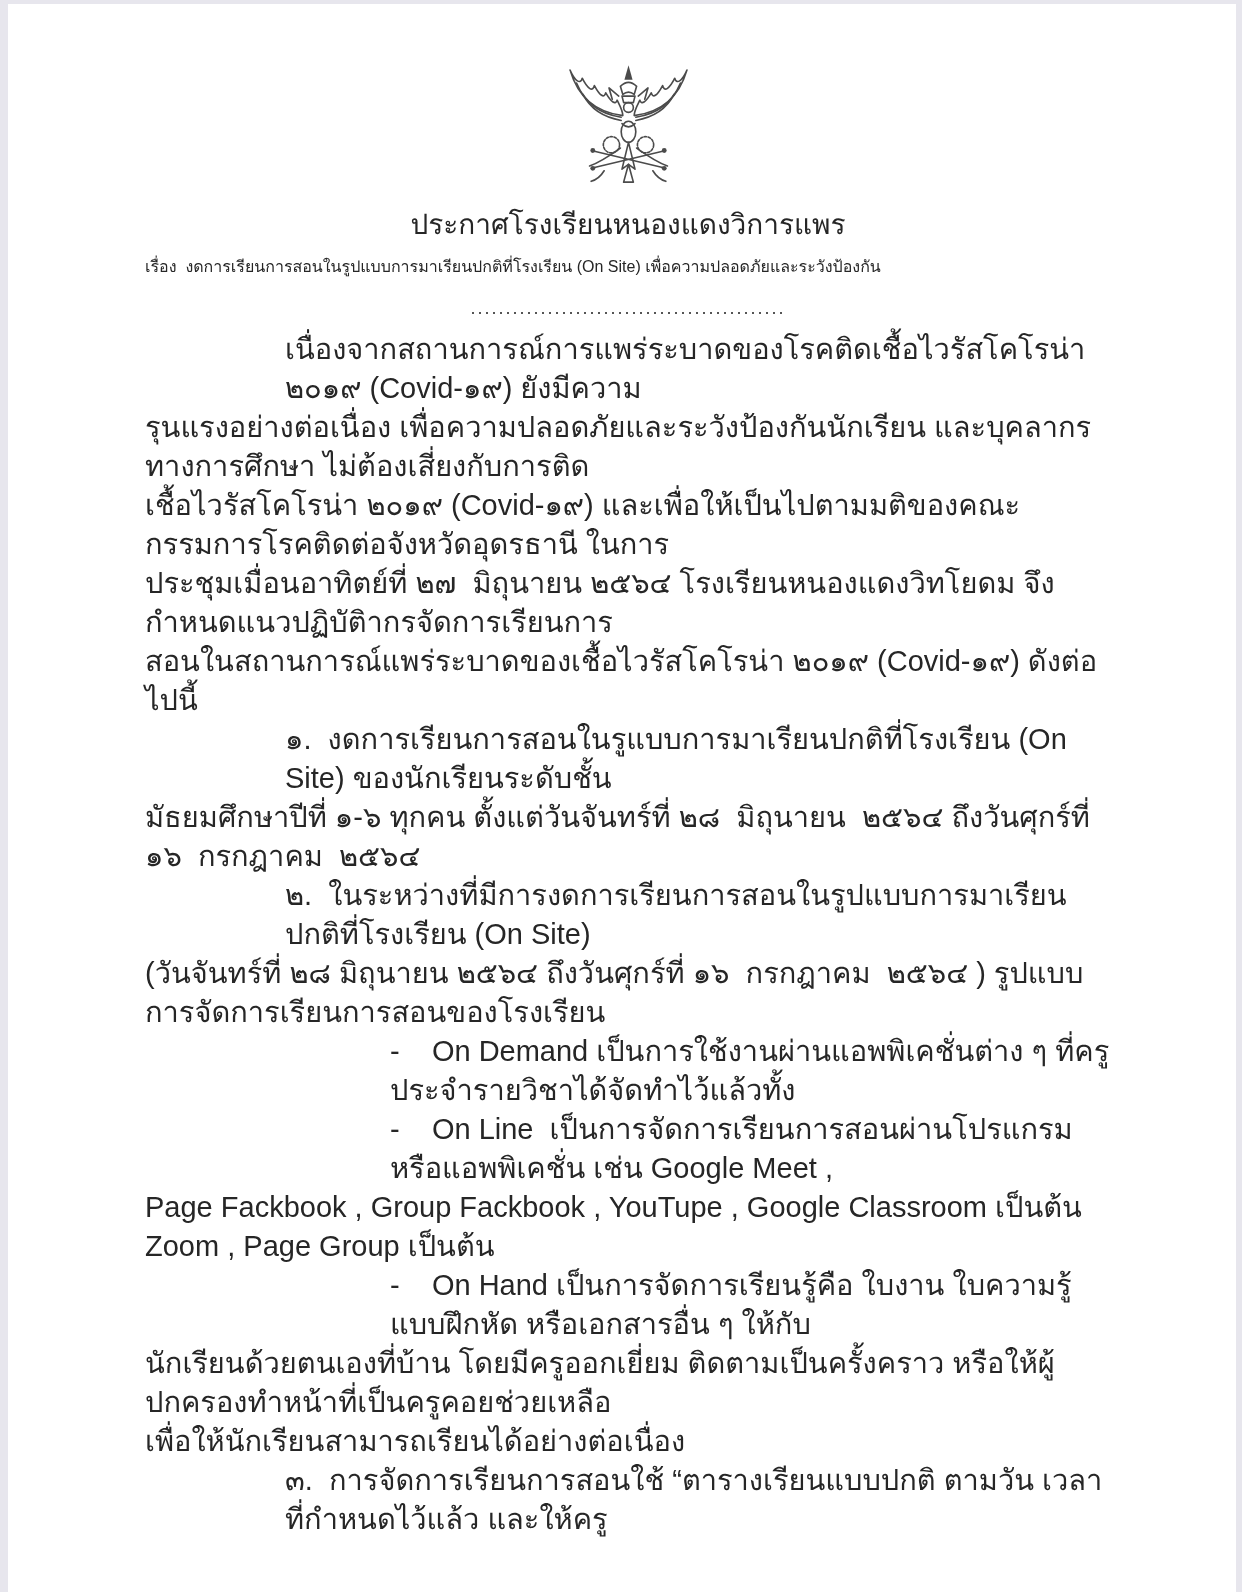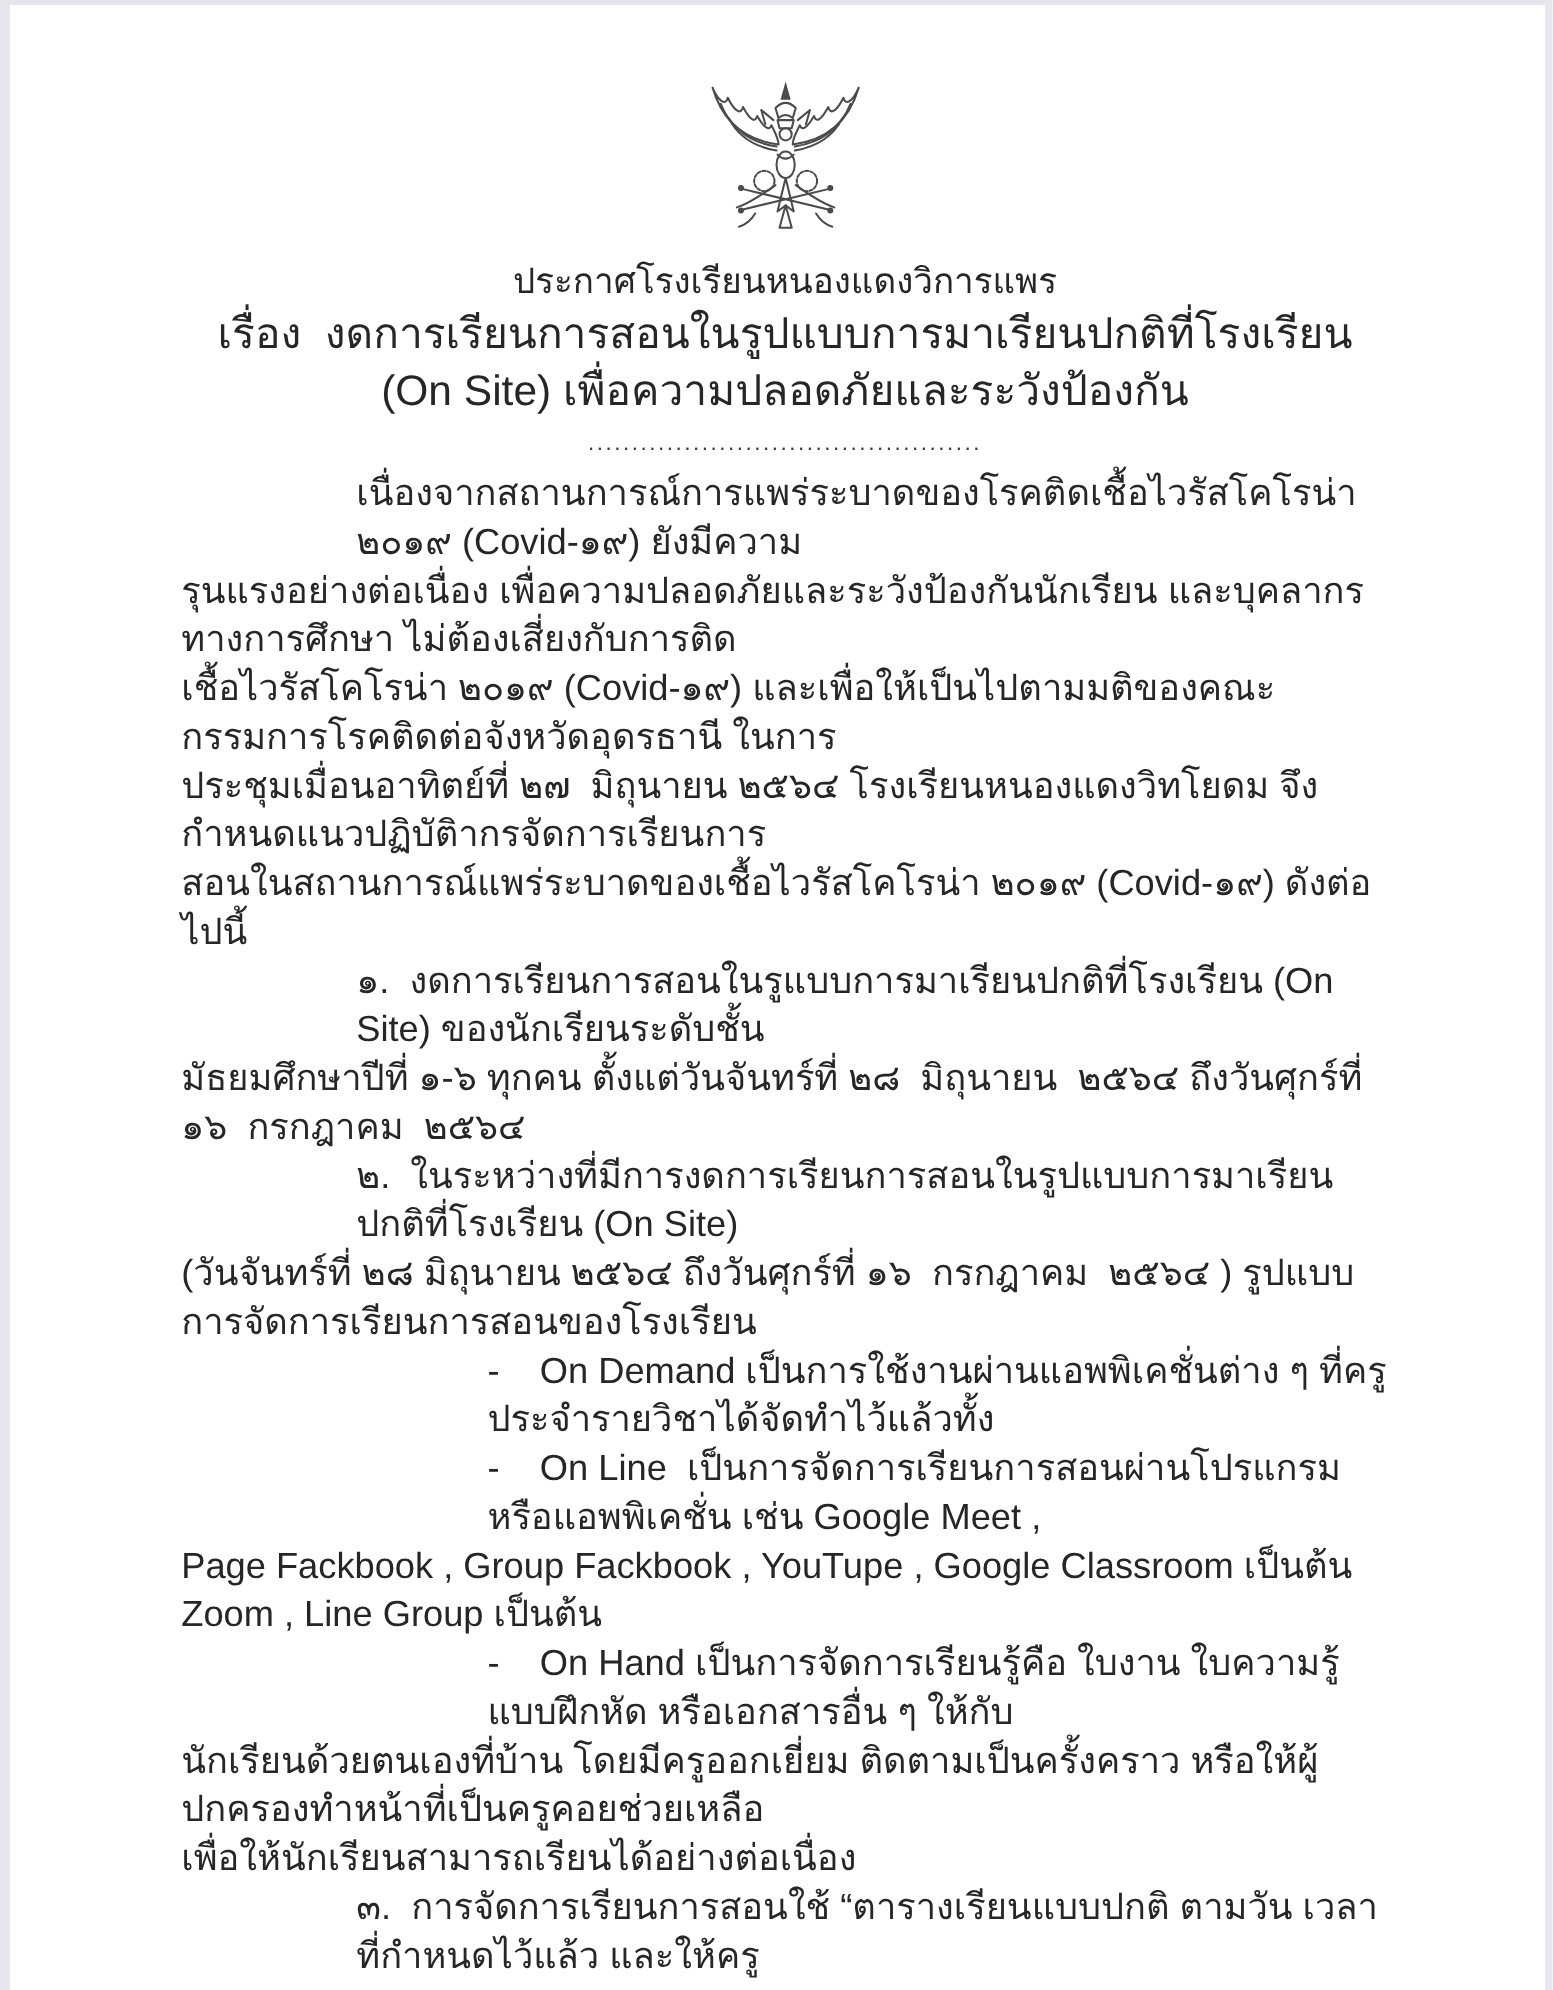--- a/index.html
+++ b/index.html
@@ -23,22 +23,22 @@
     margin-top:58px;
     display:flex;justify-content:center;
   }
   .doc-title{
     text-align:center;
     font-size:28px;line-height:38px;
     margin-top:6px;
     white-space:pre-wrap;
   }
   .subject-line{
-    text-align:center;
-    font-size:34px;line-height:46px;
+    text-align:left;
+    font-size:16px;line-height:46px;
     white-space:pre-wrap;
   }
   .dots{
     text-align:center;
     font-size:18px;line-height:36px;
     letter-spacing:2px;
     color:#3a3a3a;
   }
   .body-block{
     margin-top:4px;
@@ -113,21 +113,21 @@
         <div class="body-line flush">เชื้อไวรัสโคโรน่า ๒๐๑๙ (Covid-๑๙) และเพื่อให้เป็นไปตามมติของคณะกรรมการโรคติดต่อจังหวัดอุดรธานี ในการ</div>
         <div class="body-line flush">ประชุมเมื่อนอาทิตย์ที่ ๒๗  มิถุนายน ๒๕๖๔ โรงเรียนหนองแดงวิทโยดม จึงกำหนดแนวปฏิบัติากรจัดการเรียนการ</div>
         <div class="body-line flush">สอนในสถานการณ์แพร่ระบาดของเชื้อไวรัสโคโรน่า ๒๐๑๙ (Covid-๑๙) ดังต่อไปนี้</div>
         <div class="body-line indent">๑.  งดการเรียนการสอนในรูแบบการมาเรียนปกติที่โรงเรียน (On Site) ของนักเรียนระดับชั้น</div>
         <div class="body-line flush">มัธยมศึกษาปีที่ ๑-๖ ทุกคน ตั้งแต่วันจันทร์ที่ ๒๘  มิถุนายน  ๒๕๖๔ ถึงวันศุกร์ที่ ๑๖  กรกฎาคม  ๒๕๖๔</div>
         <div class="body-line indent">๒.  ในระหว่างที่มีการงดการเรียนการสอนในรูปแบบการมาเรียนปกติที่โรงเรียน (On Site)</div>
         <div class="body-line flush">(วันจันทร์ที่ ๒๘ มิถุนายน ๒๕๖๔ ถึงวันศุกร์ที่ ๑๖  กรกฎาคม  ๒๕๖๔ ) รูปแบบการจัดการเรียนการสอนของโรงเรียน</div>
         <div class="body-line indent2">-    On Demand เป็นการใช้งานผ่านแอพพิเคชั่นต่าง ๆ ที่ครูประจำรายวิชาได้จัดทำไว้แล้วทั้ง</div>
         <div class="body-line indent2">-    On Line  เป็นการจัดการเรียนการสอนผ่านโปรแกรมหรือแอพพิเคชั่น เช่น Google Meet ,</div>
         <div class="body-line flush">Page Fackbook , Group Fackbook , YouTupe , Google Classroom เป็นต้น</div>
-        <div class="body-line flush">Zoom , Line Group เป็นต้น</div>
+        <div class="body-line flush">Zoom , Page Group เป็นต้น</div>
         <div class="body-line indent2">-    On Hand เป็นการจัดการเรียนรู้คือ ใบงาน ใบความรู้ แบบฝึกหัด หรือเอกสารอื่น ๆ ให้กับ</div>
         <div class="body-line flush">นักเรียนด้วยตนเองที่บ้าน โดยมีครูออกเยี่ยม ติดตามเป็นครั้งคราว หรือให้ผู้ปกครองทำหน้าที่เป็นครูคอยช่วยเหลือ</div>
         <div class="body-line flush">เพื่อให้นักเรียนสามารถเรียนได้อย่างต่อเนื่อง</div>
         <div class="body-line indent">๓.  การจัดการเรียนการสอนใช้ “ตารางเรียนแบบปกติ ตามวัน เวลาที่กำหนดไว้แล้ว และให้ครู</div>
       </div>
 
   </div>
 </div>
 
 </body></html>

